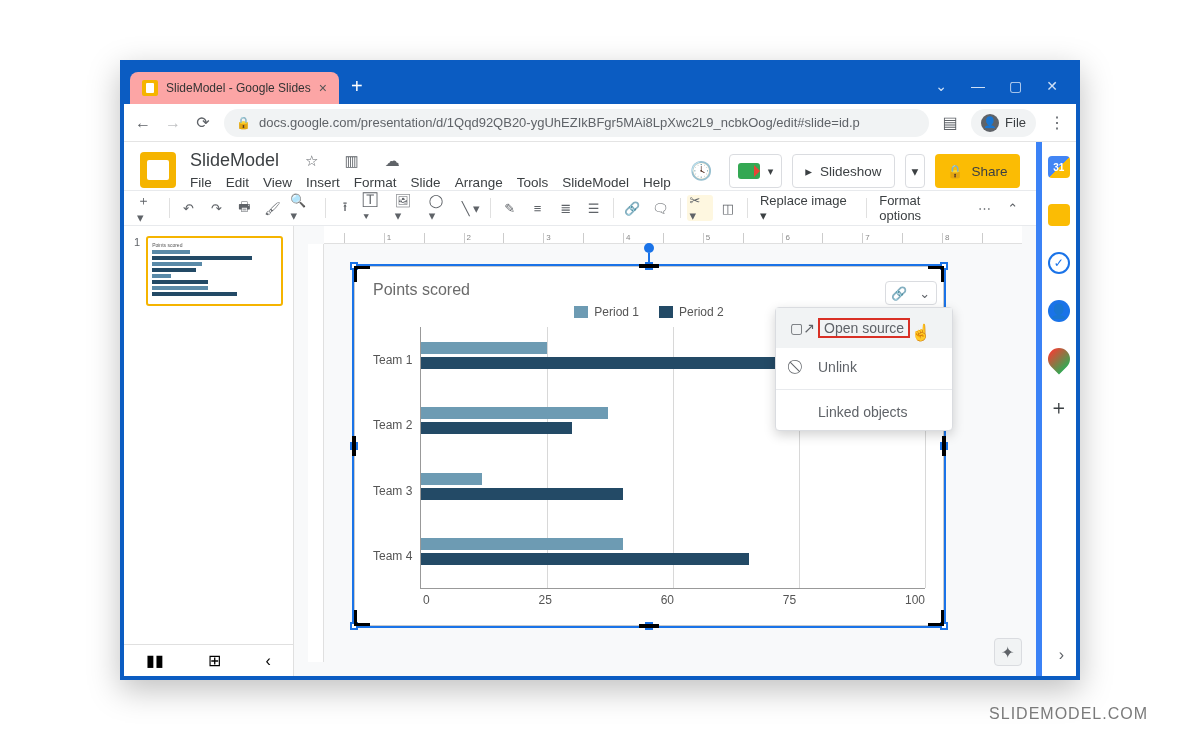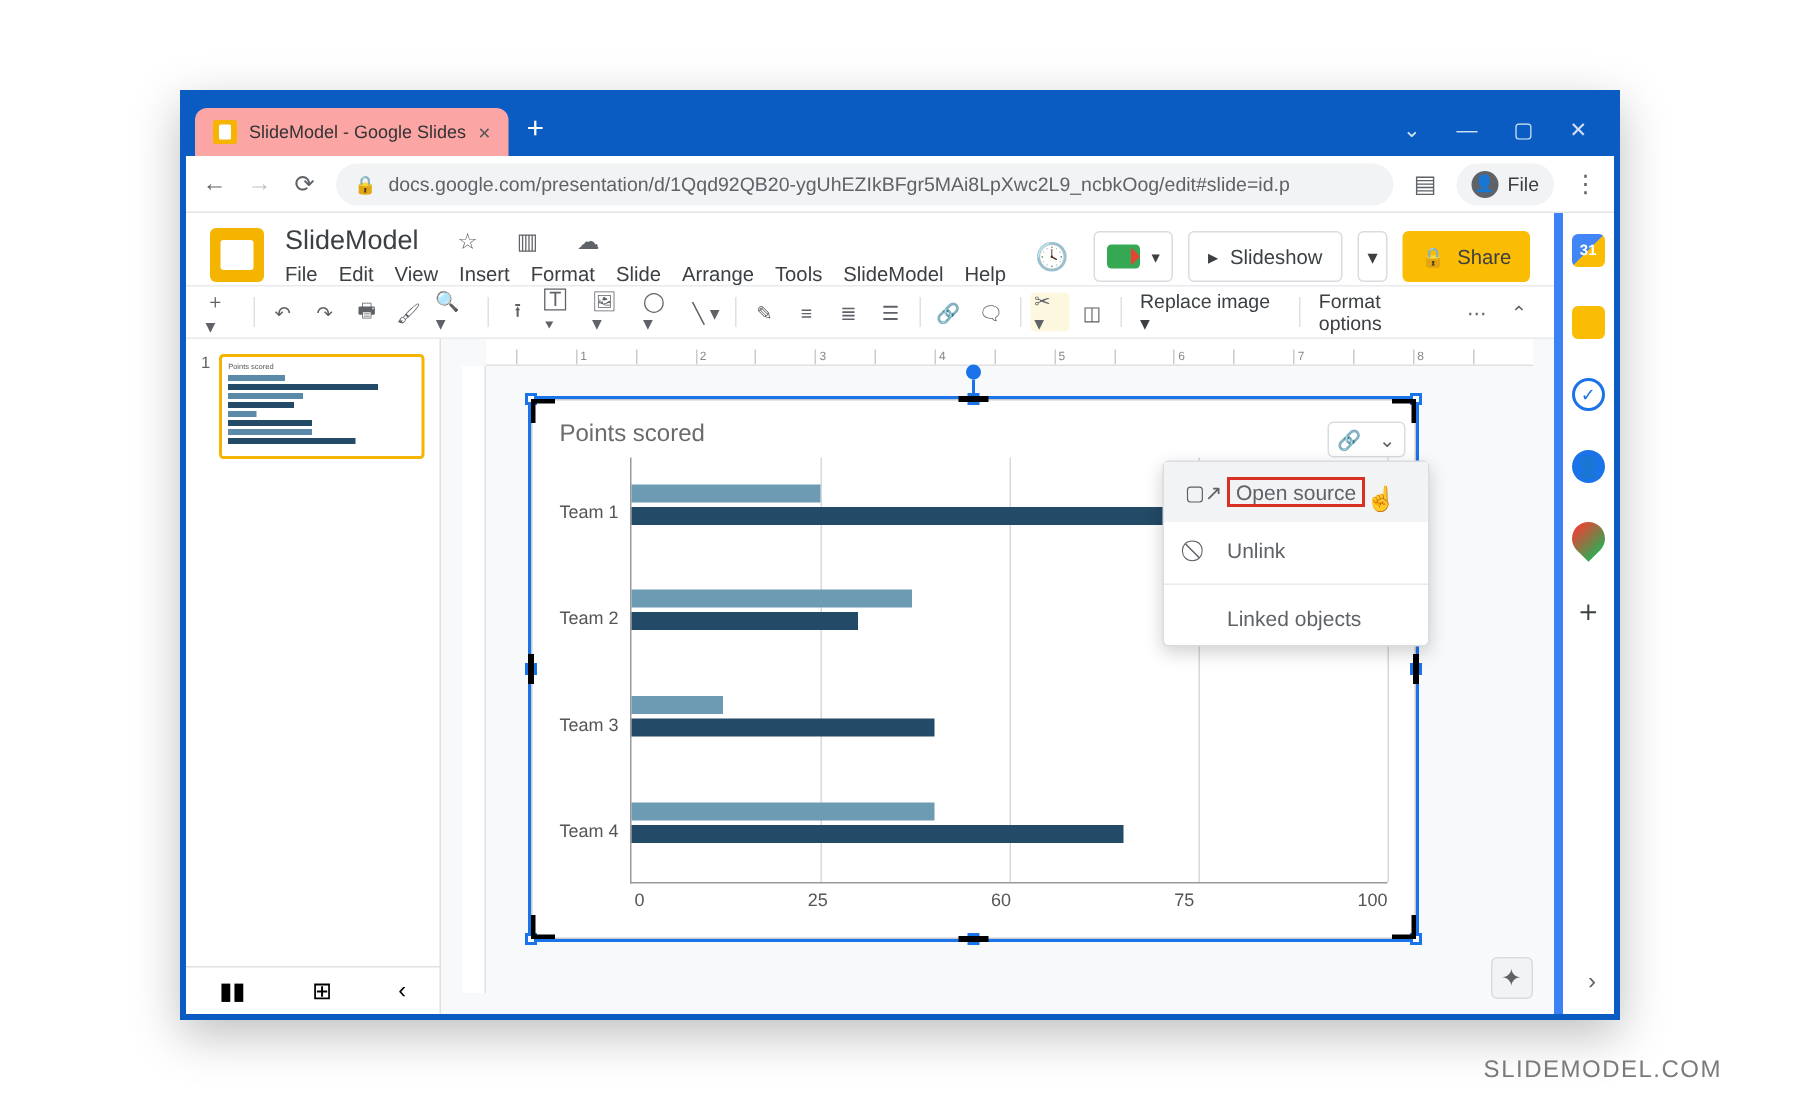--- a/index.html
+++ b/index.html
@@ -317,20 +317,30 @@
               <div class="menu-sep"></div>
               <div class="menu-item">
                 <span class="mi-ico"></span>
                 <span>Linked objects</span>
               </div>
             </div>
             <span class="cursor-hand">☝️</span>
 
             <div class="chart-body">
               <div class="chart-title">Points scored</div>
+              <div class="legend">
+                <div class="legend-item">
+                    <span class="sw sw1"></span>
+                    <span>Period 1</span>
+                  </div>
+                <div class="legend-item">
+                    <span class="sw sw2"></span>
+                    <span>Period 2</span>
+                  </div>
+              </div>
               <div class="plot">
                 <div class="ylabels" id="ylabels">
                     <div>Team 1</div>
                     <div>Team 2</div>
                     <div>Team 3</div>
                     <div>Team 4</div>
                   </div>
                 <div class="bars-area" id="bars">
                     <div class="grid-v" style="left: 25%;"></div>
                     <div class="grid-v" style="left: 50%;"></div>

